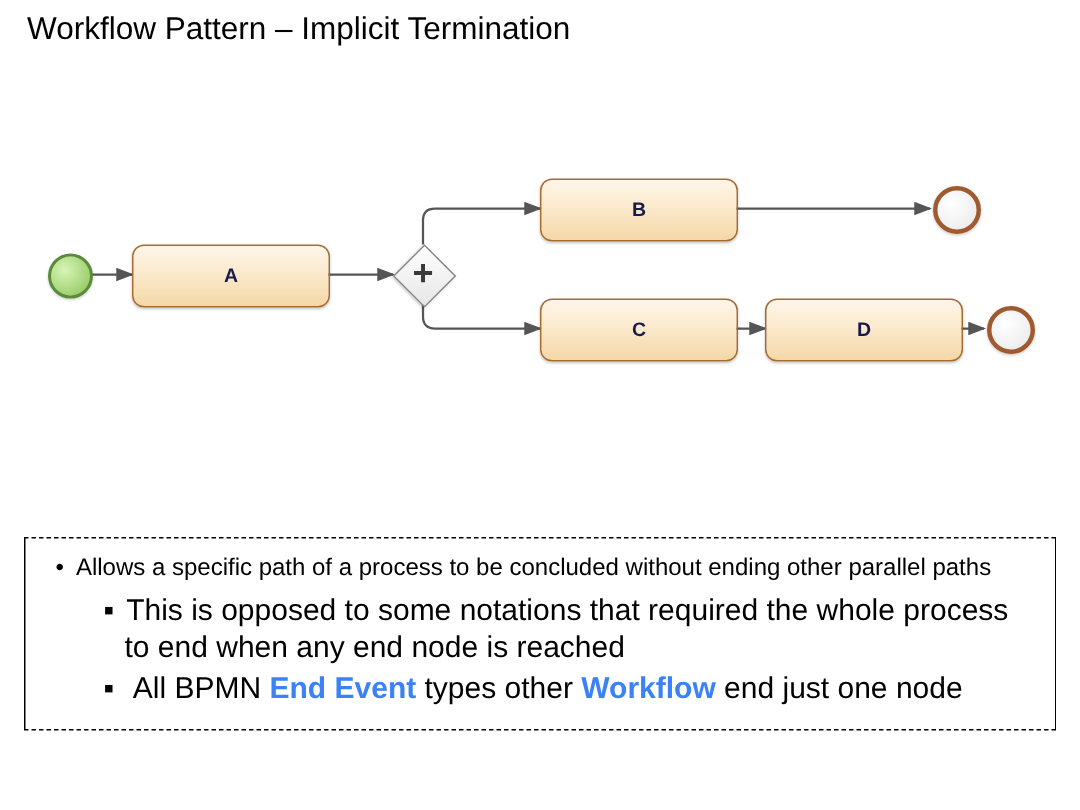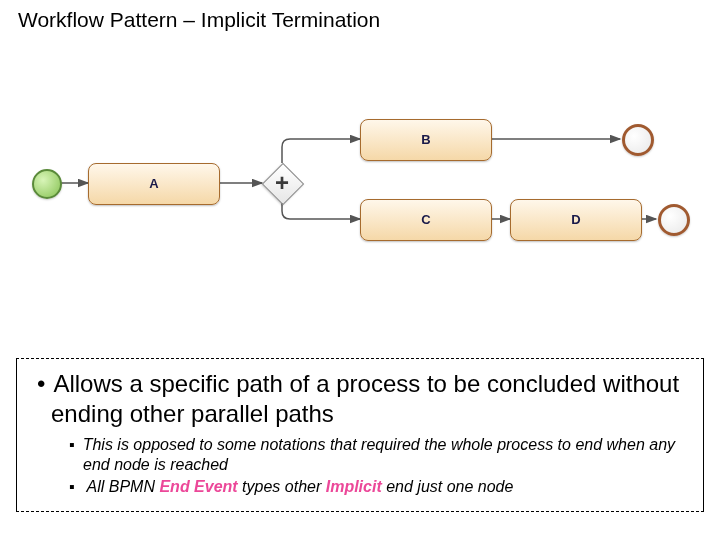--- a/index.html
+++ b/index.html
@@ -102,43 +102,42 @@
     left: 16px;
     right: 16px;
     top: 358px;
     border-top: 1px dashed #000;
     border-bottom: 1px dashed #000;
     border-left: 1px solid #000;
     border-right: 1px solid #000;
     padding: 10px 12px 12px 12px;
   }
   .bullet-l1 {
-    font-size: 24px;
+    font-size: 16px;
     margin: 0 0 6px 0;
     padding-left: 22px;
     text-indent: -14px;
     line-height: 1.25;
   }
   .bullet-l1::before {
     content: "•";
     padding-right: 8px;
   }
   .bullet-l2 {
-    font-size: 16px;
+    font-size: 20px;
     margin: 2px 0 2px 0;
     padding-left: 54px;
     text-indent: -14px;
     line-height: 1.25;
-    font-style: italic;
   }
   .bullet-l2::before {
     content: "▪";
     padding-right: 8px;
   }
-  .red-bold { color: #ec4899; font-weight: bold; }
+  .red-bold { color: #3b82f6; font-weight: bold; }
 </style>
 </head>
 <body>
 
 <div class="slide">
 
   <div class="title">Workflow Pattern – Implicit Termination</div>
 
   <div class="diagram">
 
@@ -181,17 +180,17 @@
 
     <div class="end-event" style="left:592px; top:9px"></div>
     <div class="end-event" style="left:628px; top:89px"></div>
 
   </div>
 
   <div class="textbox">
     <p class="bullet-l1">Allows a specific path of a process to be concluded without ending other parallel paths</p>
     <p class="bullet-l2">This is opposed to some notations that required the whole process to end when any end node is reached</p>
     <p class="bullet-l2">
-      <span>All BPMN </span><span class="red-bold">End Event</span><span> types other </span><span class="red-bold">Implicit</span><span> end just one node</span>
+      <span>All BPMN </span><span class="red-bold">End Event</span><span> types other </span><span class="red-bold">Workflow</span><span> end just one node</span>
     </p>
   </div>
 
 </div>
 
 </body></html>

